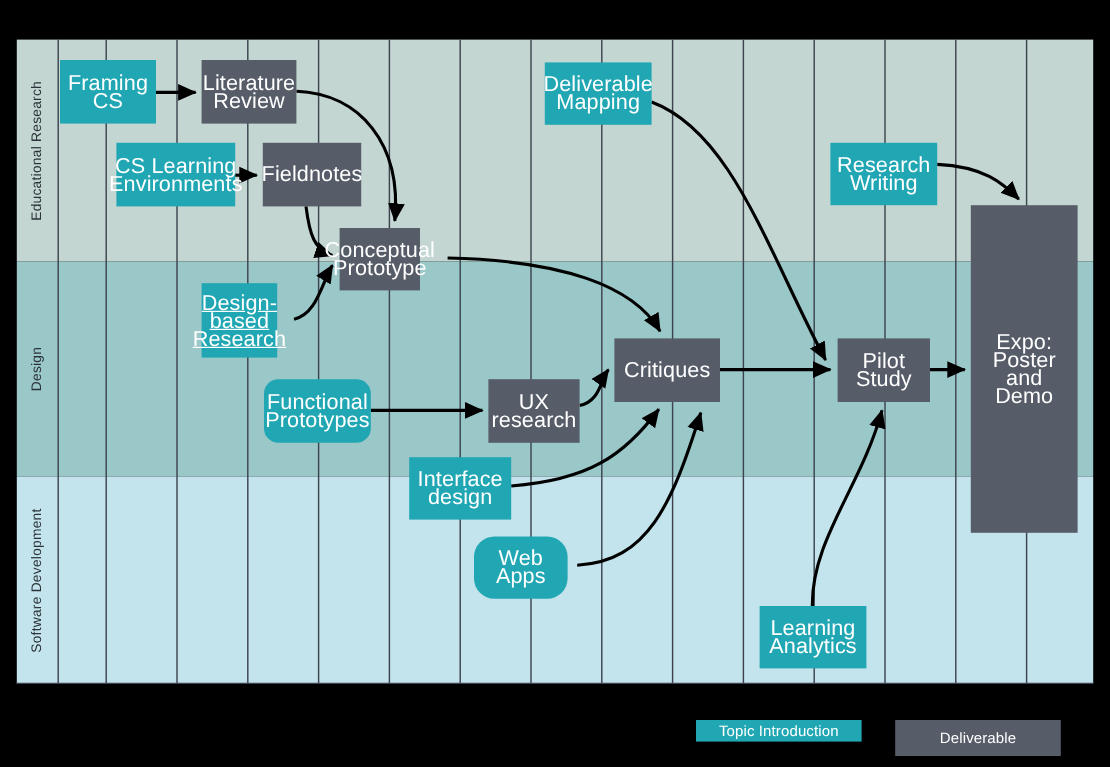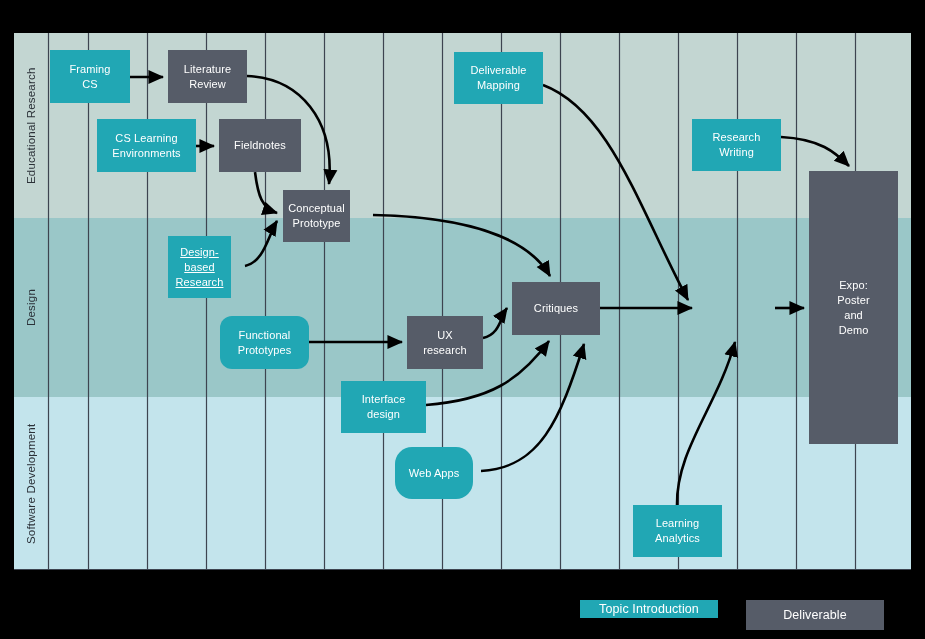--- a/index.html
+++ b/index.html
@@ -23,21 +23,21 @@
     width: 925px;
     height: 639px;
   }
   .node {
     position: absolute;
     display: flex;
     align-items: center;
     justify-content: center;
     text-align: center;
     color: #ffffff;
-    font-size: 11px;
+    font-size: 18px;
     line-height: 15px;
     letter-spacing: 0.1px;
     box-sizing: border-box;
     padding: 16px 3px;
     white-space: pre-line;
     user-select: none;
   }
   .node.topic { background: #21A7B4; }
   .node.deliverable { background: #565C68; }
 
@@ -153,20 +153,22 @@
 Research</div>
 
   <div class="node topic" style="left:220px; top:316px; width:89px; height:53px;border-radius:12px;">Functional
 Prototypes</div>
 
   <div class="node deliverable" style="left:407px; top:316px; width:76px; height:53px;">UX
 research</div>
 
   <div class="node deliverable" style="left:512px; top:282px; width:88px; height:53px;">Critiques</div>
 
+  <div class="node deliverable" style="left:698px; top:282px; width:77px; height:53px;">Pilot
+Study</div>
 
   <div class="node topic" style="left:341px; top:381px; width:85px; height:52px;">Interface
 design</div>
 
   <div class="node topic" style="left:395px; top:447px; width:78px; height:52px;border-radius:17px;">Web Apps</div>
 
   <div class="node topic" style="left:633px; top:505px; width:89px; height:52px;">Learning
 Analytics</div>
 
   <div class="node deliverable" style="left:809px; top:171px; width:89px; height:273px;">Expo:

